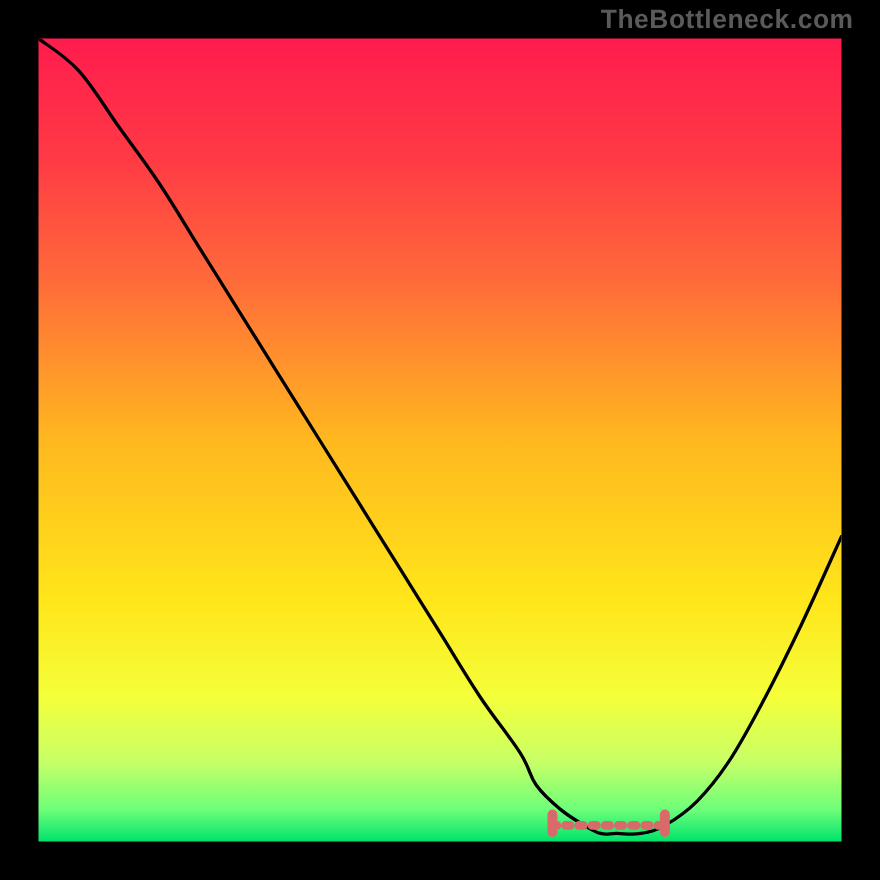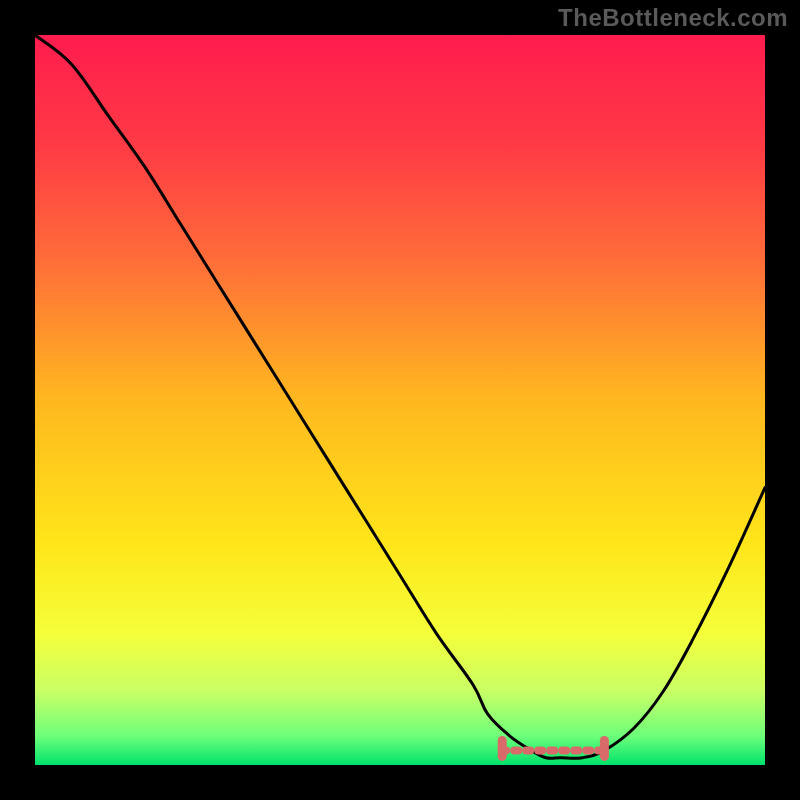--- a/index.html
+++ b/index.html
@@ -13,21 +13,21 @@
   }
   .frame {
     position: relative;
     width: 800px;
     height: 800px;
     background: #000;
   }
   .watermark {
     position: absolute;
     top: 4px;
-    right: 12px;
+    right: 24px;
     color: #5a5a5a;
     font-size: 24px;
     font-weight: 600;
     letter-spacing: 0.5px;
     font-family: Arial, sans-serif;
     z-index: 50;
   }
   .plot {
     position: absolute;
     display: block;

